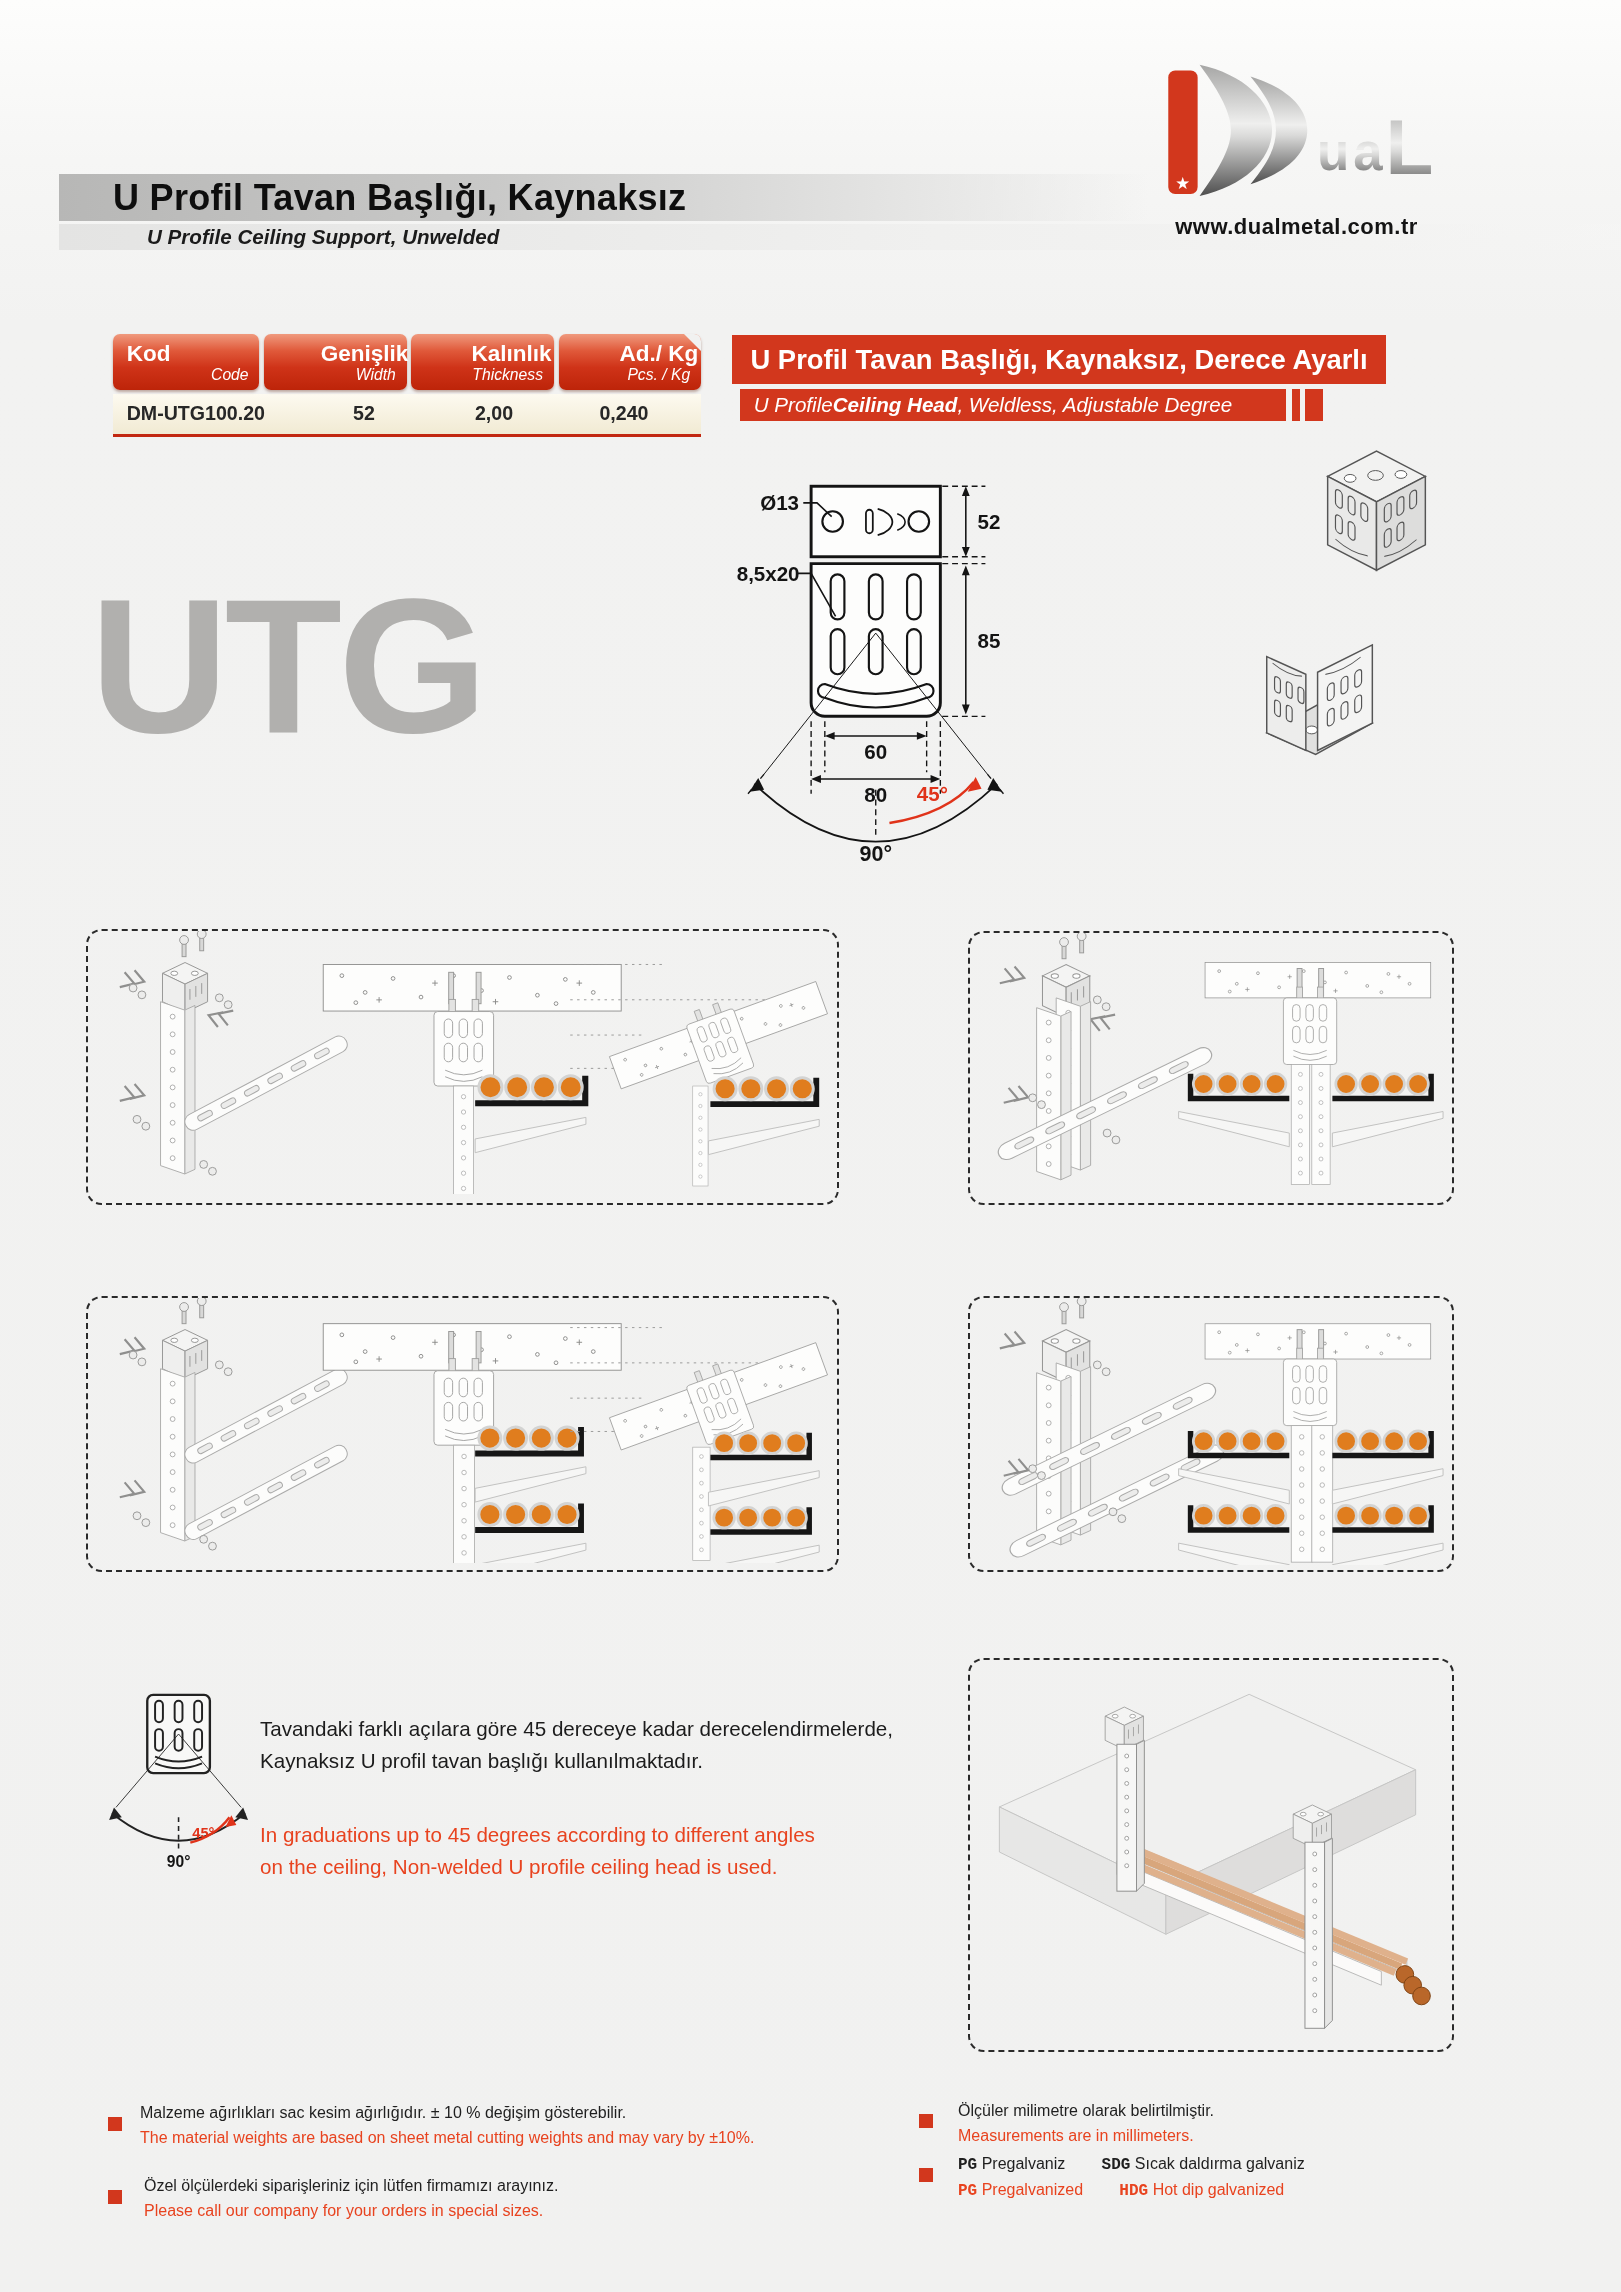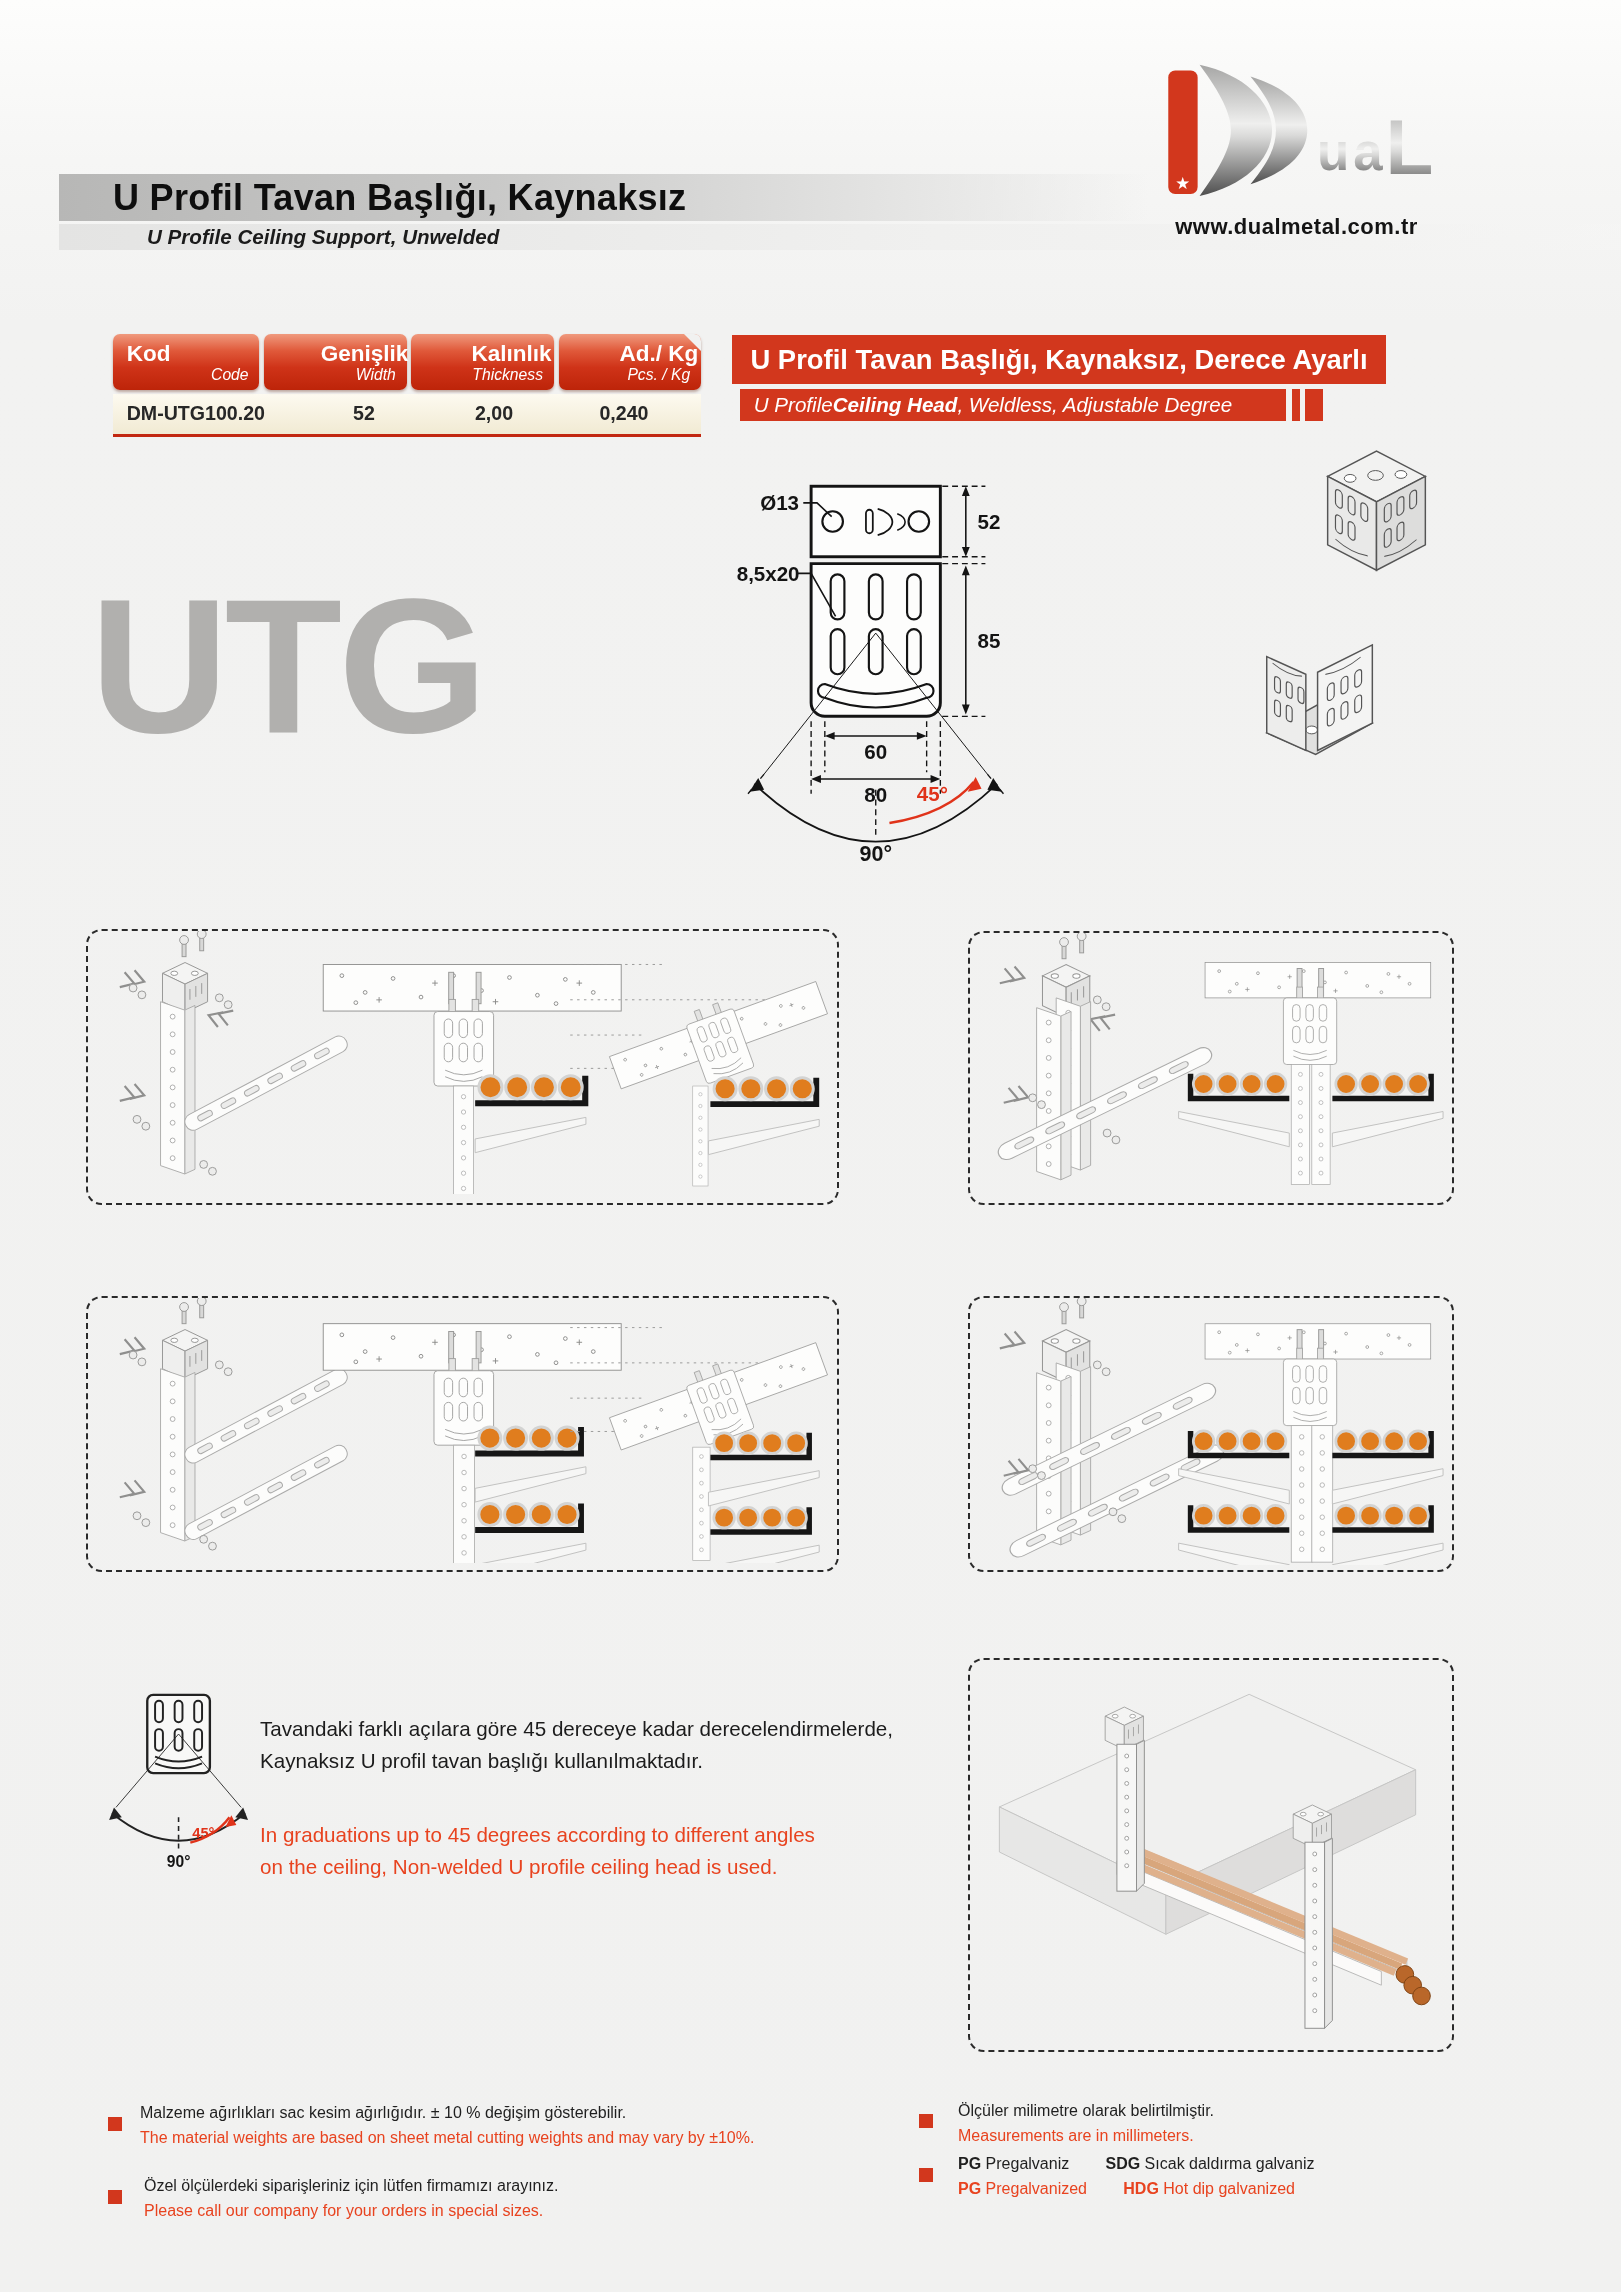--- a/index.html
+++ b/index.html
@@ -61,21 +61,21 @@
 
   
   .ex-tr { position:absolute; left:260px; top:1713px; font-size:20.6px; color:#1c1c1c; line-height:32px; }
   .ex-en { position:absolute; left:260px; top:1819px; font-size:20.6px; color:#e8431f; line-height:32px; }
 
   
   .bullet { position:absolute; width:13.7px; height:13.7px; background:#d2371d; }
   .fnote { position:absolute; font-size:16px; line-height:24.5px; }
   .fnote .tr { color:#1f1f1f; }
   .fnote .en { color:#e8431f; }
-  .fnote b { font-weight:bold; }
+  .fnote b { font-weight:bold;font-family:Liberation Mono, monospace; }
   .gap { display:inline-block; width:27.4px; }
 
   .dim { font-weight:bold; fill:#141414; }
 </style>
 </head>
 <body>
 
 <div class="page">
 
   <svg width="0" height="0" style="position:absolute" aria-hidden="true">

